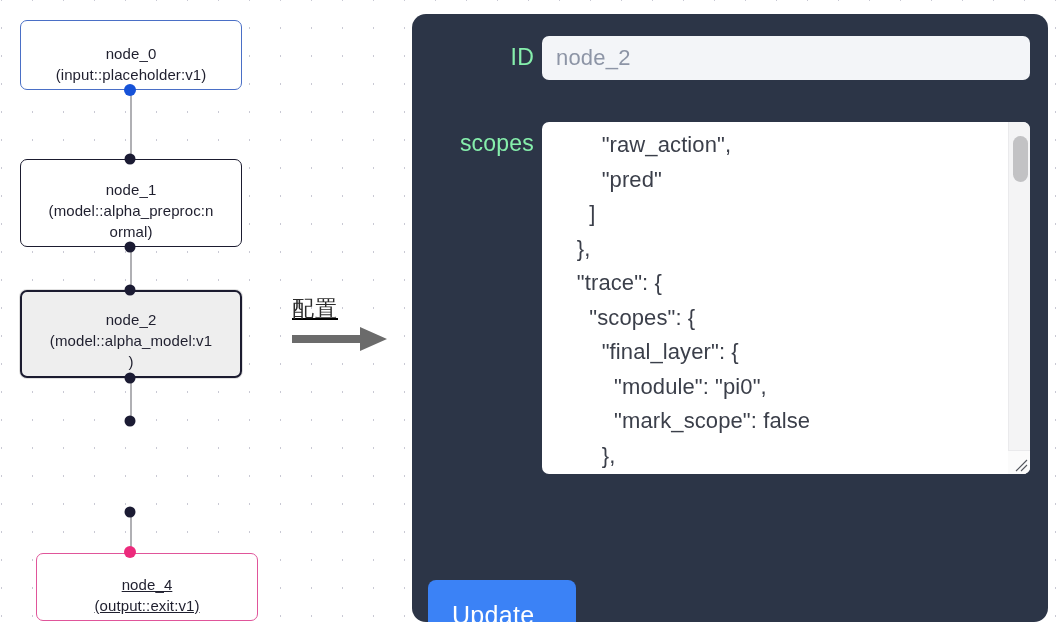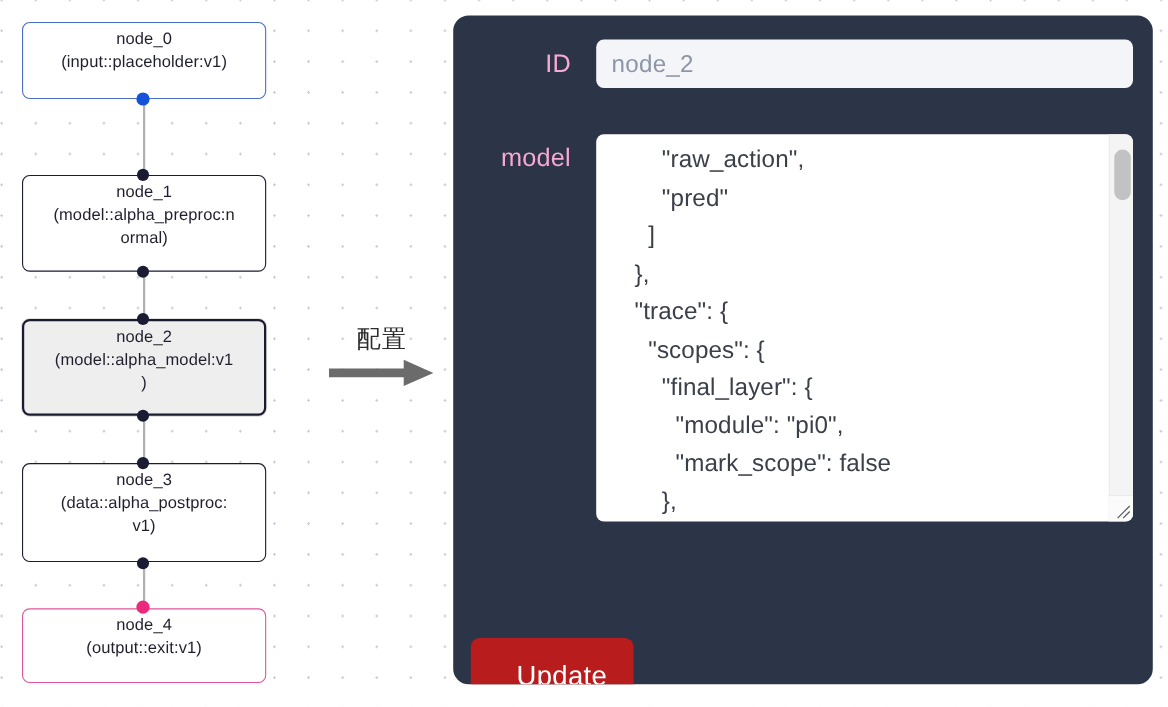--- a/index.html
+++ b/index.html
@@ -34,21 +34,21 @@
     box-sizing: border-box;
     width: 222px;
     border: 1.6px solid #1b1b2f;
     border-radius: 7px;
     background: #ffffff;
     color: #1f1f2e;
     font-size: 15px;
     line-height: 21px;
     text-align: center;
     display: flex;
-    align-items: flex-start;
+    align-items: flex-end;
     justify-content: center;
     padding: 4px 8px;
     letter-spacing: .1px;
   }
   .node .node-text { display: block; width: 100%; white-space: pre-line; }
   .node.is-input  { border-color: #4a6fc6; }
   .node.is-output { border-color: #e0559a; }
   .node.is-selected {
     background: #eeeeee;
     border-color: #1b1b2f;
@@ -72,22 +72,23 @@
     width: 2px;
     background: #b0b0b4;
     z-index: 1;
   }
 
   
   #annot {
     position: absolute;
     left: 292px; top: 296px;
     width: 110px;
-    text-align: center;
+    text-align: left;
     z-index: 8;
+    text-decoration: underline;
   }
   #annot .annot-label {
     font-family: "DejaVu Sans", sans-serif;
     font-size: 22px;
     color: #2b2b2b;
     letter-spacing: 1px;
     line-height: 26px;
   }
   #annot .annot-arrow {
     margin-top: 4px;
@@ -108,23 +109,23 @@
 
   .field-row {
     display: flex;
     align-items: flex-start;
     margin-bottom: 21px;
   }
   .field-label {
     width: 112px;
     flex: 0 0 112px;
     text-align: right;
-    padding-right: 23px;
-    box-sizing: border-box;
-    color: #f9a8d4;
+    padding-right: 8px;
+    box-sizing: border-box;
+    color: #86efac;
     font-size: 23px;
     line-height: 42px;
     letter-spacing: .2px;
   }
   .field-control { flex: 1 1 auto; position: relative; }
 
   .text-input {
     display: block;
     width: 100%;
     box-sizing: border-box;
@@ -187,29 +188,29 @@
     box-sizing: border-box;
   }
   .config-resize svg { position: absolute; right: 2px; bottom: 2px; }
 
   #update-button {
     position: absolute;
     left: 16px; top: 566px;
     min-width: 148px;
     height: 60px;
     box-sizing: border-box;
-    background: #b91c1c;
+    background: #3b82f6;
     color: #ffffff;
     border: none;
     border-radius: 8px;
     font-family: "Liberation Sans", sans-serif;
     font-size: 25px;
     letter-spacing: .3px;
     padding: 12px 24px;
-    text-align: right;
+    text-align: left;
     line-height: 46px;
     cursor: pointer;
   }
 </style>
 </head>
 <body>
 
 <div id="screen">
 
   <div id="flow-canvas">
@@ -234,29 +235,24 @@
     <div class="handle" style="left:130px; top:247px;"></div>
 
     <div class="node is-selected" style="left:20px; top:290px; height:88px;">
       <span class="node-text">node_2
 (model::alpha_model:v1
 )</span>
     </div>
     <div class="handle" style="left:130px; top:290px;"></div>
     <div class="handle" style="left:130px; top:378px;"></div>
 
-    <div class="node" style="left:20px; top:421px; height:90px;">
-      <span class="node-text">node_3
-(data::alpha_postproc:
-v1)</span>
-    </div>
     <div class="handle" style="left:130px; top:421px;"></div>
     <div class="handle" style="left:130px; top:512px;"></div>
 
-    <div class="node is-output" style="left:20px; top:553px; height:68px;">
+    <div class="node is-output" style="left:36px; top:553px; height:68px;text-decoration:underline;">
       <span class="node-text">node_4
 (output::exit:v1)</span>
     </div>
     <div class="handle pink" style="left:130px; top:552px;"></div>
 
   </div>
 
   <div id="annot">
     <div class="annot-label">配置</div>
     <span class="annot-arrow">
@@ -272,21 +268,21 @@
       <div class="field-label">ID</div>
       <div class="field-control">
         <input class="text-input" type="text" readonly="" value="node_2" style="">
       </div>
     </div>
 
     <div class="field-row">
     </div>
 
     <div class="field-row">
-      <div class="field-label">model</div>
+      <div class="field-label">scopes</div>
       <div class="field-control">
         <div class="config-box">
           <pre class="config-text">        "raw_action",
         "pred"
       ]
     },
     "trace": {
       "scopes": {
         "final_layer": {
           "module": "pi0",

